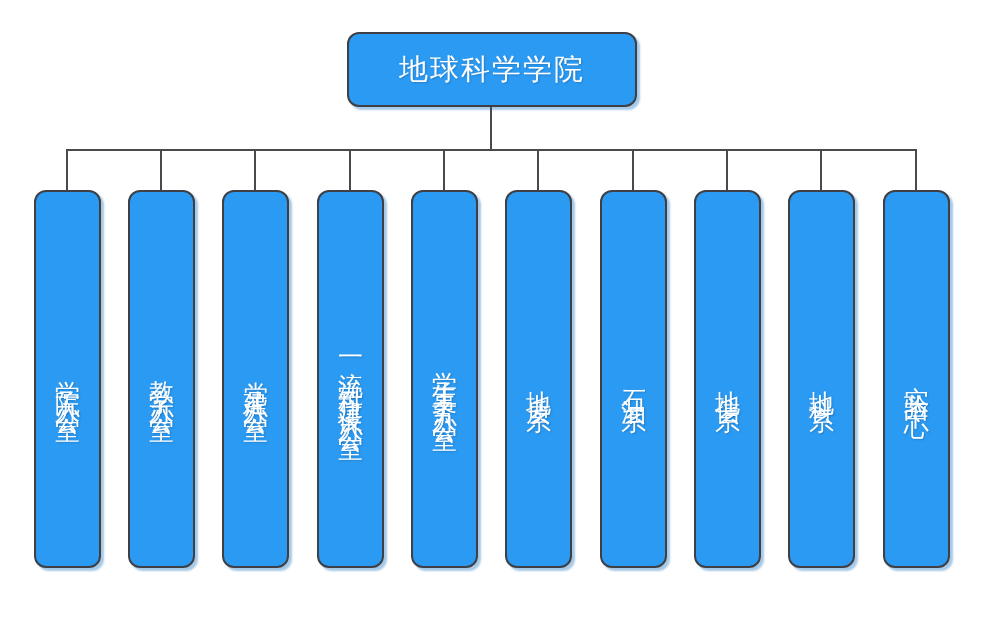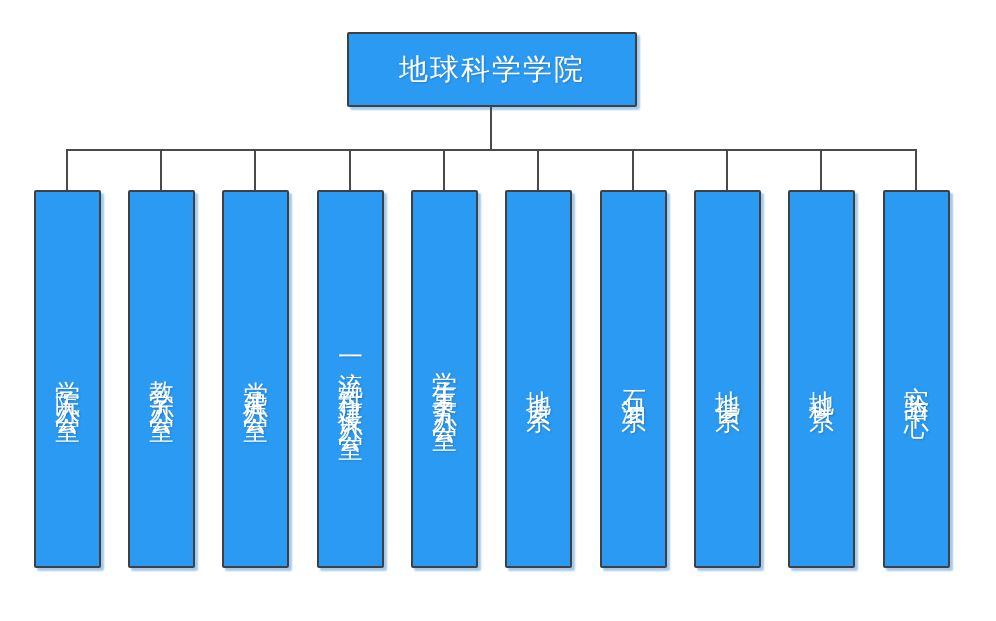--- a/index.html
+++ b/index.html
@@ -14,21 +14,21 @@
     height: 621px;
     background: #ffffff;
     overflow: hidden;
   }
   
   .node {
     position: absolute;
     box-sizing: border-box;
     background: #2b9af3;
     border: 2px solid #3f4045;
-    border-radius: 2px;
+    border-radius: 12px;
     box-shadow: 3px 3px 2px rgba(150, 192, 226, 0.85);
     color: #ffffff;
     display: flex;
     align-items: center;
     justify-content: center;
     cursor: default;
   }
   .node-root {
     left: 347px;
     top: 32px;

